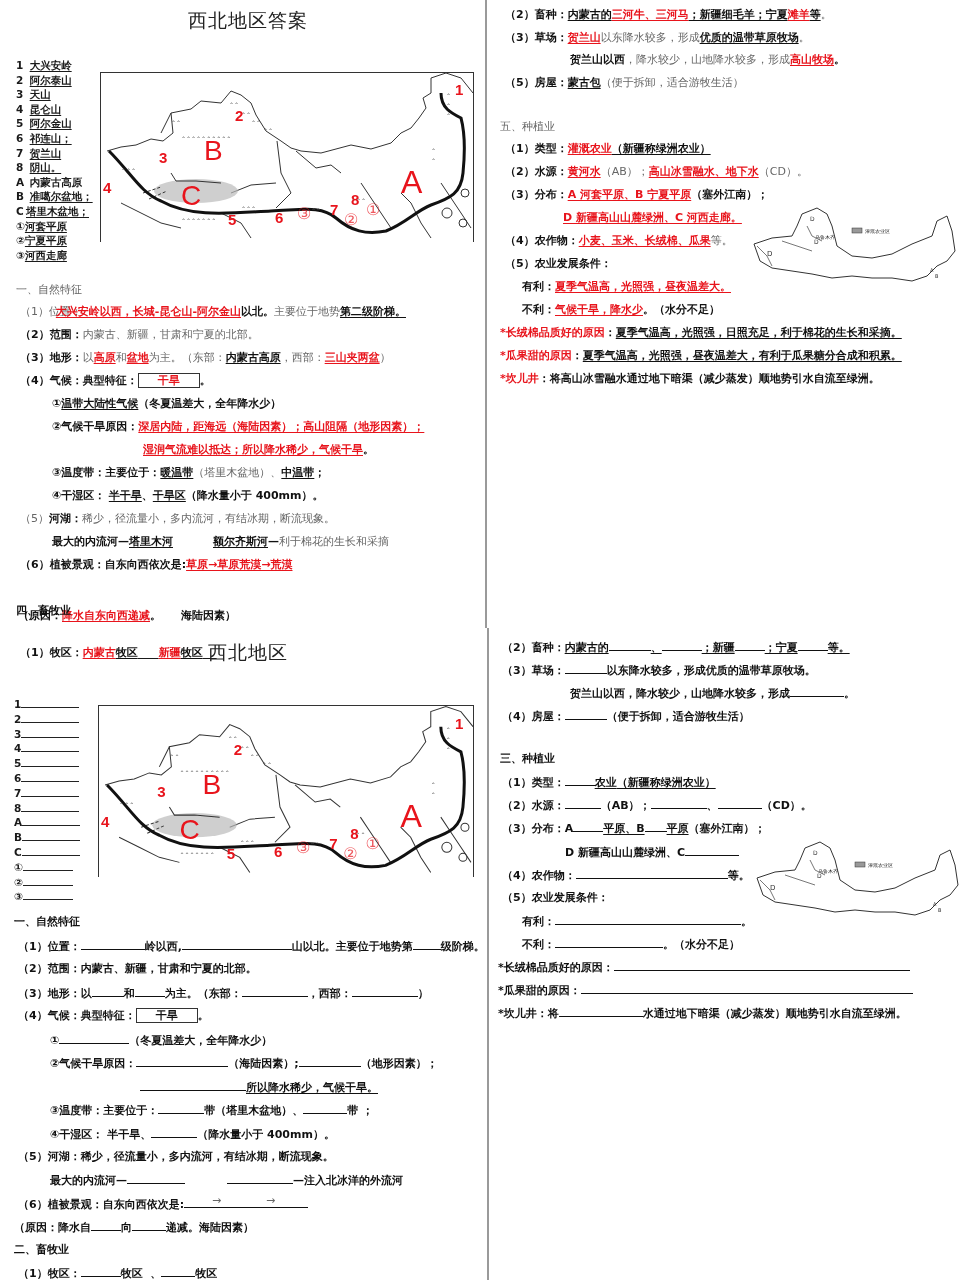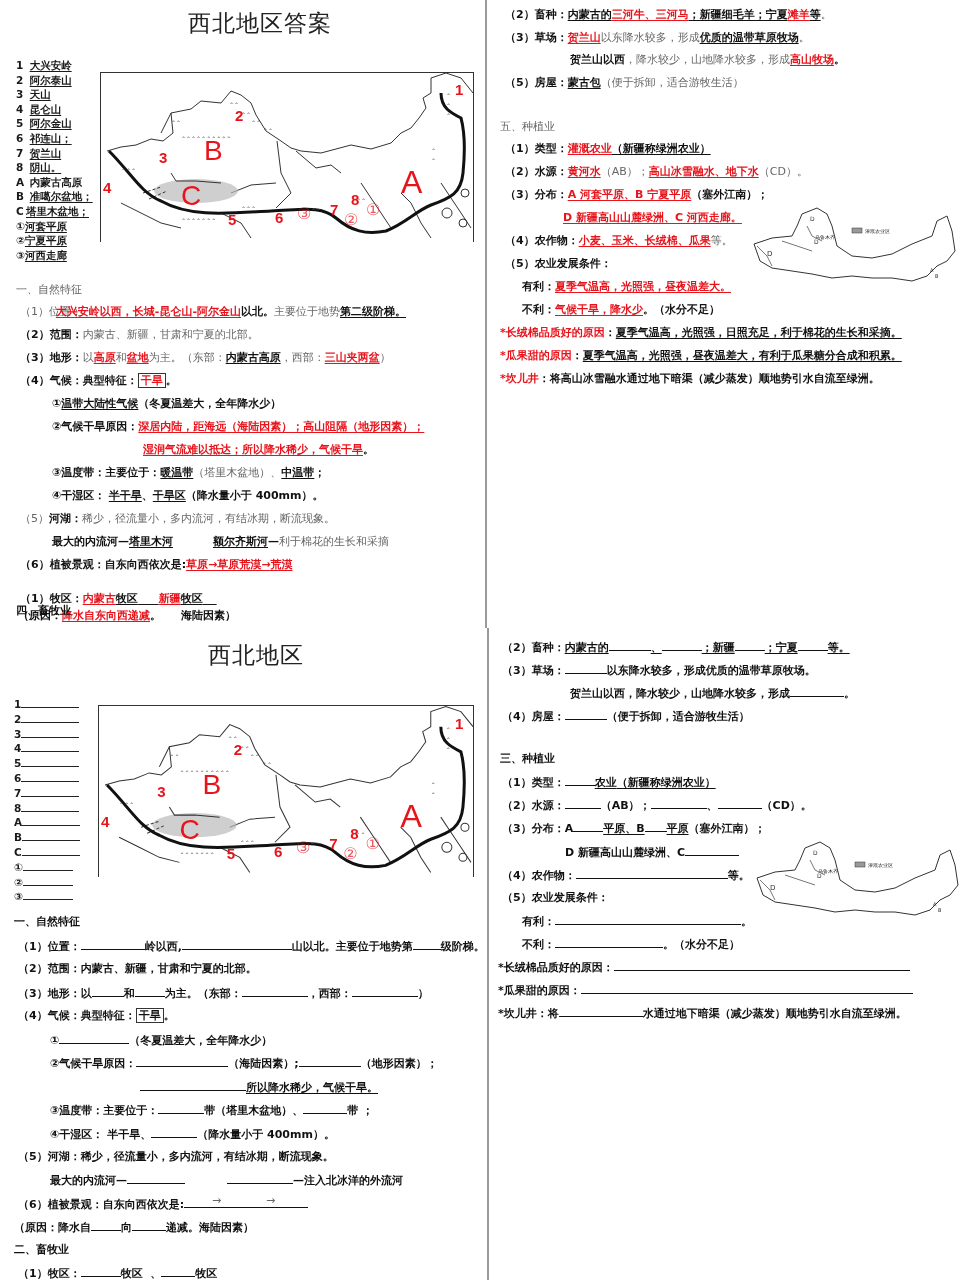--- a/index.html
+++ b/index.html
@@ -1,26 +1,26 @@
 <!DOCTYPE html>
 <html><head>
 <meta charset="utf-8">
 <style>
   * { margin: 0; padding: 0; box-sizing: border-box; }
   html, body { width: 960px; height: 1280px; background: #ffffff; overflow: hidden; }
   body { position: relative; font-family: "DejaVu Sans", "Liberation Sans", sans-serif; color: #1a1a1a; font-size: 11px; }
   .divider { position: absolute; background: #9a9a9a; width: 2px; }
-  .title { position: absolute; font-family: "DejaVu Sans", sans-serif; font-size: 23px; color: #222; letter-spacing: 1px; }
+  .title { position: absolute; font-family: "DejaVu Sans", sans-serif; font-size: 19px; color: #222; letter-spacing: 1px; }
   .line { position: absolute; white-space: nowrap; font-size: 11px; line-height: 14px; }
   .b { font-weight: bold; color: #111; }
   .g { color: #666; font-weight: normal; }
   .r { color: #e8141c; font-weight: bold; }
   .u { text-decoration: underline; text-underline-offset: 2px; }
   .blank { display: inline-block; border-bottom: 1px solid #111; height: 11px; vertical-align: baseline; }
-  .boxed { border: 1px solid #333; padding: 0 2px; }
+  .boxed { border: 1px solid #333; padding: 0 19px; }
   .legend { position: absolute; font-size: 10.5px; line-height: 14.6px; font-weight: bold; }
   .legend .num { font-weight: bold; display: inline-block; min-width: 10px; }
   .legend .name { text-decoration: underline; text-underline-offset: 2px; }
   .legend-blank { display: inline-block; width: 58px; border-bottom: 1px solid #222; height: 10px; }
   .map { position: absolute; border: 1.5px solid #333; border-bottom: none; background: #fff; overflow: hidden; }
   .map svg { display: block; }
   .mini-map { position: absolute; }
 </style>
 </head>
 <body>
@@ -145,21 +145,21 @@
 <div class="line" style="left:52px; top:535px;">
   <span class="b">最大的内流河—</span><span class="b u">塔里木河</span><span style="display:inline-block;width:40px;"></span><span class="b u">额尔齐斯河</span><span class="b">—</span><span class="g">利于棉花的生长和采摘</span>
 </div>
 <div class="line" style="left:20px; top:558px;">
   <span class="b">（6）植被景观：自东向西依次是:</span><span class="r u">草原→草原荒漠→荒漠</span>
 </div>
 <div class="line" style="left:18px; top:609px;">
   <span class="b">（原因：</span><span class="r u">降水自东向西递减</span><span class="b">。</span><span style="display:inline-block;width:20px;"></span><span class="b">海陆因素）</span>
 </div>
 <div class="line b" style="left:16px; top:604px;">四、畜牧业</div>
-<div class="line" style="left:20px; top:592px;">
+<div class="line" style="left:20px; top:646px;">
   <span class="b">（1）牧区：</span><span class="r u">内蒙古</span><span class="b u">牧区</span><span class="u">&nbsp;&nbsp;&nbsp;&nbsp;&nbsp;&nbsp;</span><span class="r u">新疆</span><span class="b u">牧区</span><span class="u">&nbsp;&nbsp;&nbsp;&nbsp;</span>
 </div>
 
 <div class="line" style="left:505px; top:8px;">
   <span class="b">（2）畜种：</span><span class="b u">内蒙古的</span><span class="r u">三河牛、三河马</span><span class="b u">；新疆细毛羊；宁夏</span><span class="r u">滩羊</span><span class="b u">等</span><span class="g">。</span>
 </div>
 <div class="line" style="left:505px; top:31px;">
   <span class="b">（3）草场：</span><span class="r u">贺兰山</span><span class="g">以东降水较多，形成</span><span class="b u">优质的温带草原牧场</span><span class="g">。</span>
 </div>
 <div class="line" style="left:570px; top:53px;">

